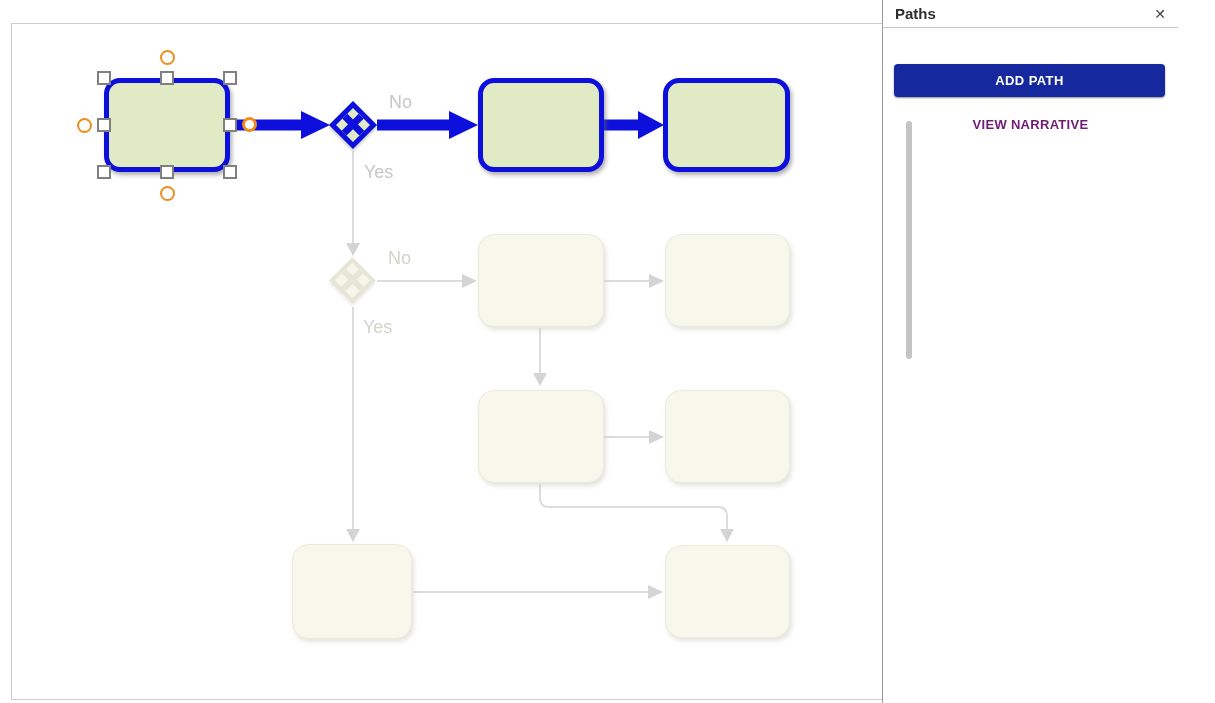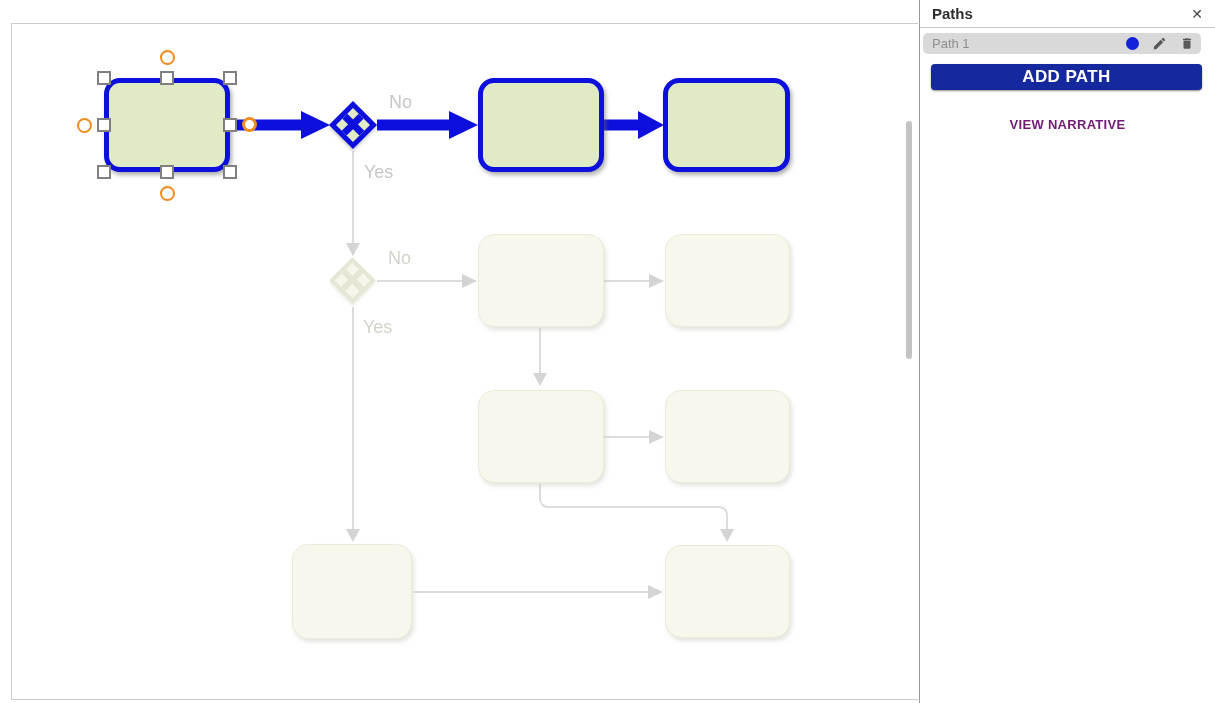--- a/index.html
+++ b/index.html
@@ -35,39 +35,39 @@
             border:2px solid #808080; }
   .ring { position:absolute; z-index:4; width:15px; height:15px; border-radius:50%;
           border:2px solid #ee8c1e; background:transparent; }
   .dot-on-edge { position:absolute; z-index:4; width:15px; height:15px; border-radius:50%;
                  border:3px solid #ee8c1e; background:#ffffff; }
 
   .scroll-thumb { position:absolute; left:906px; top:121px; width:6px; height:238px;
                   background:#c4c4c4; border-radius:3px; z-index:5; }
 
   
-  .panel { position:absolute; left:919px; top:0; width:296px; height:703px;
+  .panel { position:absolute; left:882px; top:0; width:296px; height:703px;
            background:#ffffff; border-left:1px solid #9a9a9a; }
   .panel-header { position:absolute; left:0; top:0; width:100%; height:28px;
                   border-bottom:1px solid #c9c9c9; display:flex; align-items:center;
                   justify-content:space-between; padding:0 12px; }
   .panel-title { font-size:15px; font-weight:600; color:#2e2e2e; }
   .close { font-size:14px; color:#444444; cursor:pointer; line-height:1; }
 
   .path-row { position:absolute; left:3px; top:33px; width:278px; height:21px;
               background:#d9d9d9; border-radius:5px; display:flex; align-items:center;
               padding:0 7px 0 9px; }
   .path-name { font-size:13px; color:#8f8f8f; flex:0 0 auto; }
   .row-icons { margin-left:auto; display:flex; align-items:center; gap:13px; }
   .path-dot { width:13px; height:13px; border-radius:50%; background:#1023d8; }
   .row-icons svg { display:block; fill:#585858; }
 
-  .add-path { position:absolute; left:11px; top:64px; width:271px; height:26px;
+  .add-path { position:absolute; left:11px; top:64px; width:271px; height:33px;
               background:#15289e; color:#ffffff; border:none; border-radius:4px;
-              font-family:"Liberation Sans", sans-serif; font-size:17px; font-weight:bold;
+              font-family:"Liberation Sans", sans-serif; font-size:13px; font-weight:bold;
               letter-spacing:.4px; box-shadow:0 1px 2px rgba(0,0,0,.45); cursor:pointer; }
   .narrative { position:absolute; left:0; top:117px; width:100%; text-align:center;
                font-size:13px; font-weight:bold; color:#701a75; letter-spacing:.3px;
                cursor:pointer; }
 </style>
 </head>
 <body>
 
 <div class="app">
 
@@ -161,30 +161,18 @@
   <div class="dot-on-edge" style="left:242px;top:117px"></div>
 
   <div class="scroll-thumb"></div>
 
   <div class="panel">
     <div class="panel-header">
       <span class="panel-title">Paths</span>
       <span class="close">✕</span>
     </div>
 
-    <div class="path-row">
-      <span class="path-name">Path 1</span>
-      <span class="row-icons">
-        <span class="path-dot"></span>
-        <svg width="15" height="15" viewBox="0 0 24 24">
-          <path d="M3 17.25V21h3.75L17.81 9.94l-3.75-3.75L3 17.25zM20.71 7.04a1 1 0 0 0 0-1.41l-2.34-2.34a1 1 0 0 0-1.41 0l-1.83 1.83 3.75 3.75 1.83-1.83z"></path>
-        </svg>
-        <svg width="14" height="15" viewBox="0 0 24 24">
-          <path d="M6 19a2 2 0 0 0 2 2h8a2 2 0 0 0 2-2V7H6v12zM19 4h-3.5l-1-1h-5l-1 1H5v2h14V4z"></path>
-        </svg>
-      </span>
-    </div>
 
     <button class="add-path">ADD PATH</button>
     <div class="narrative">VIEW NARRATIVE</div>
   </div>
 
 </div>
 
 </body></html>

